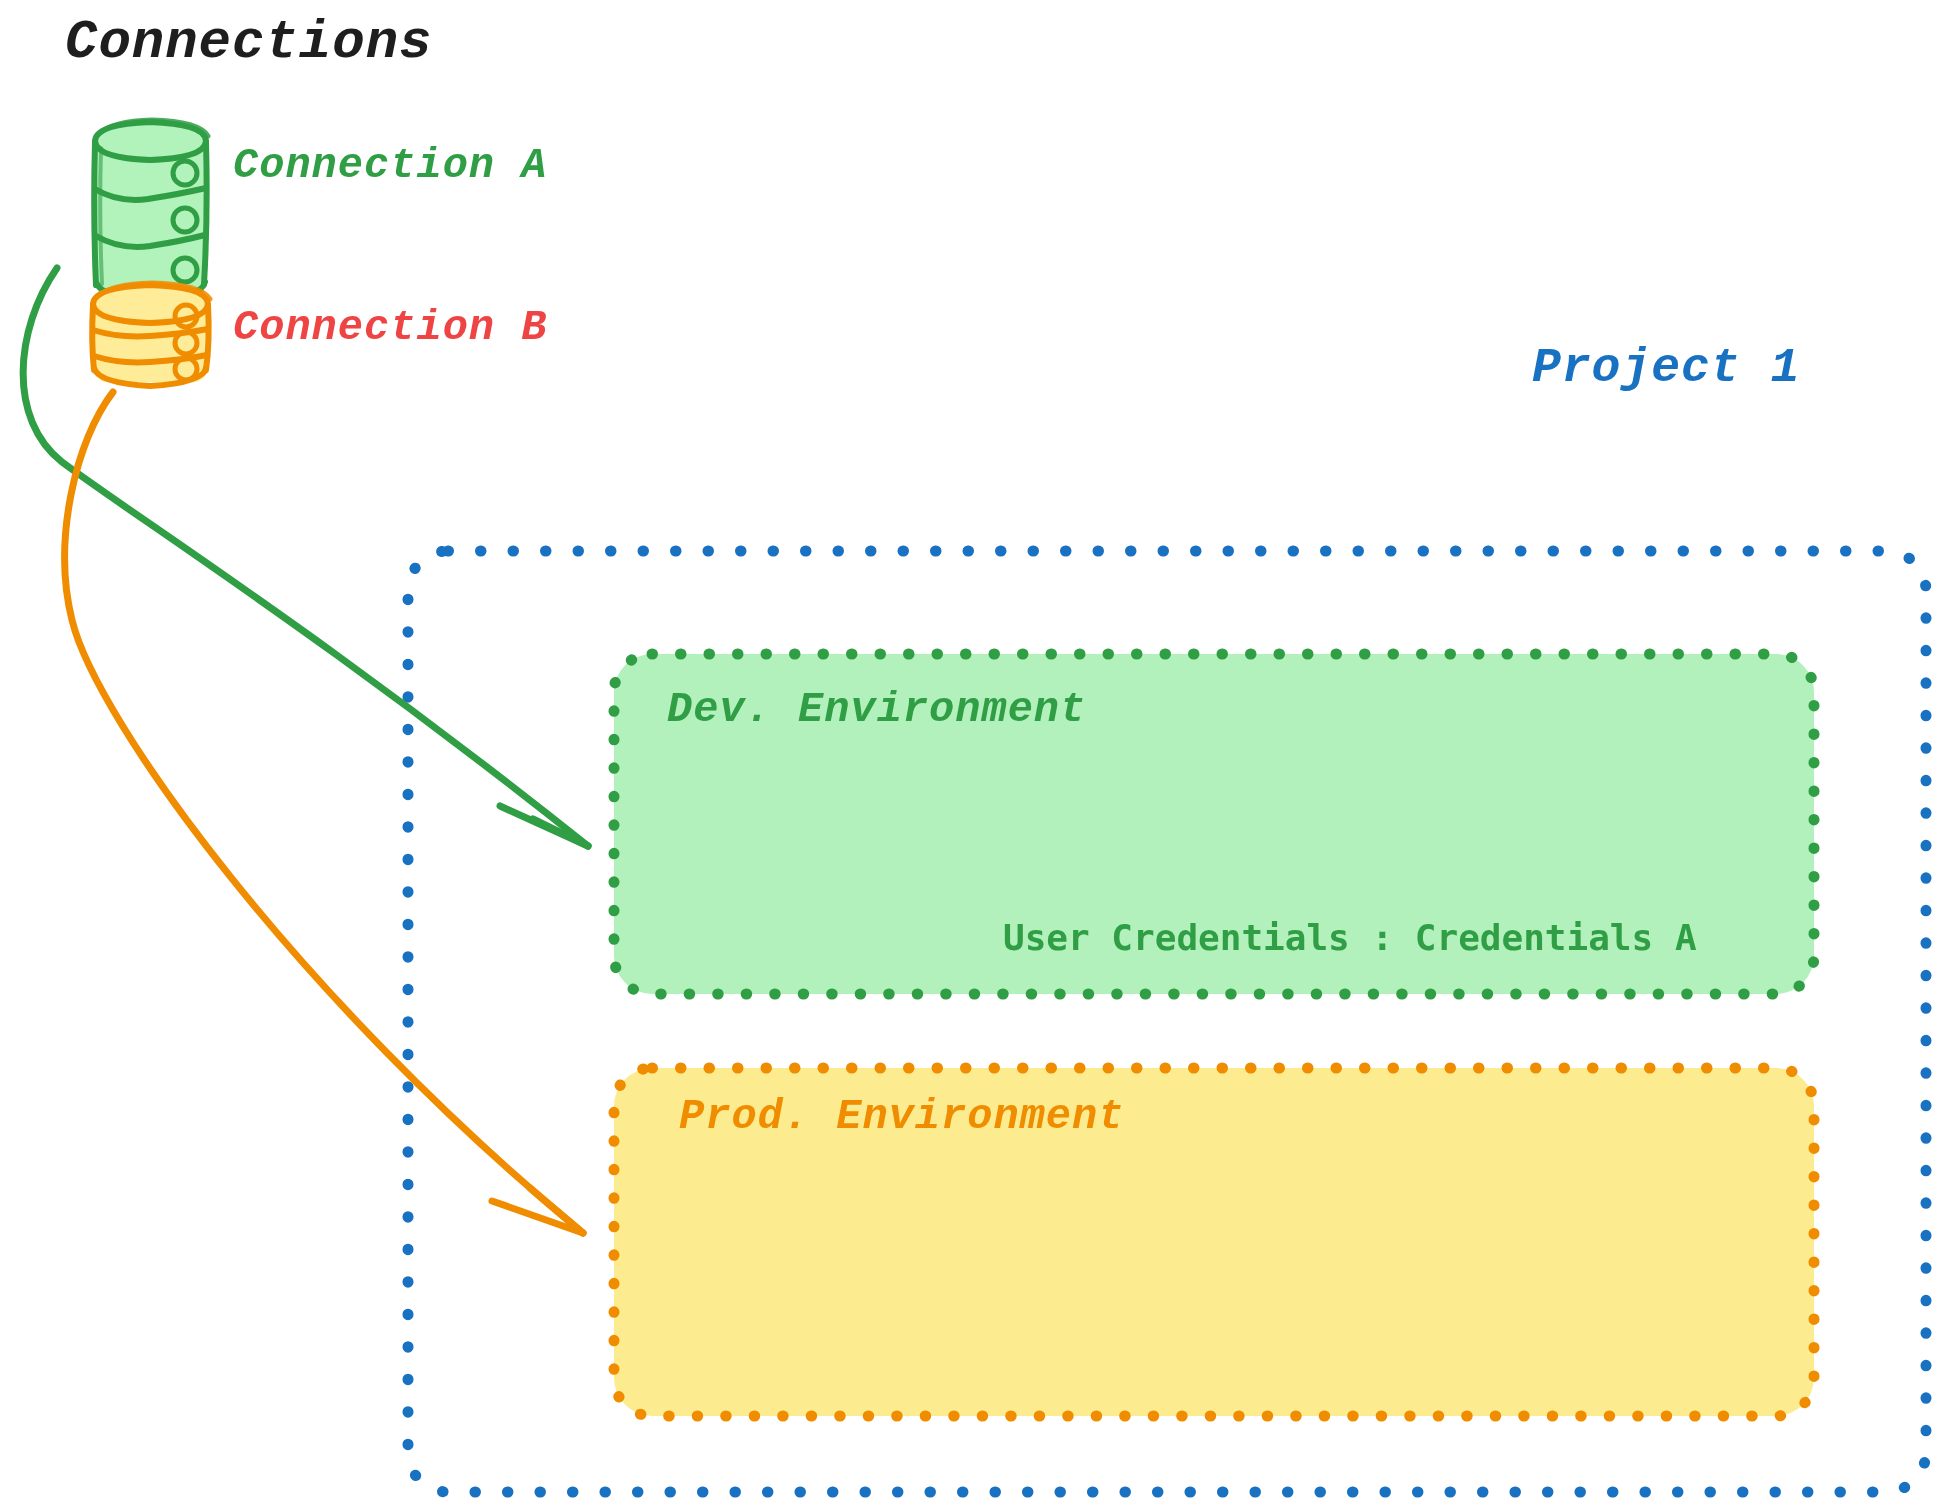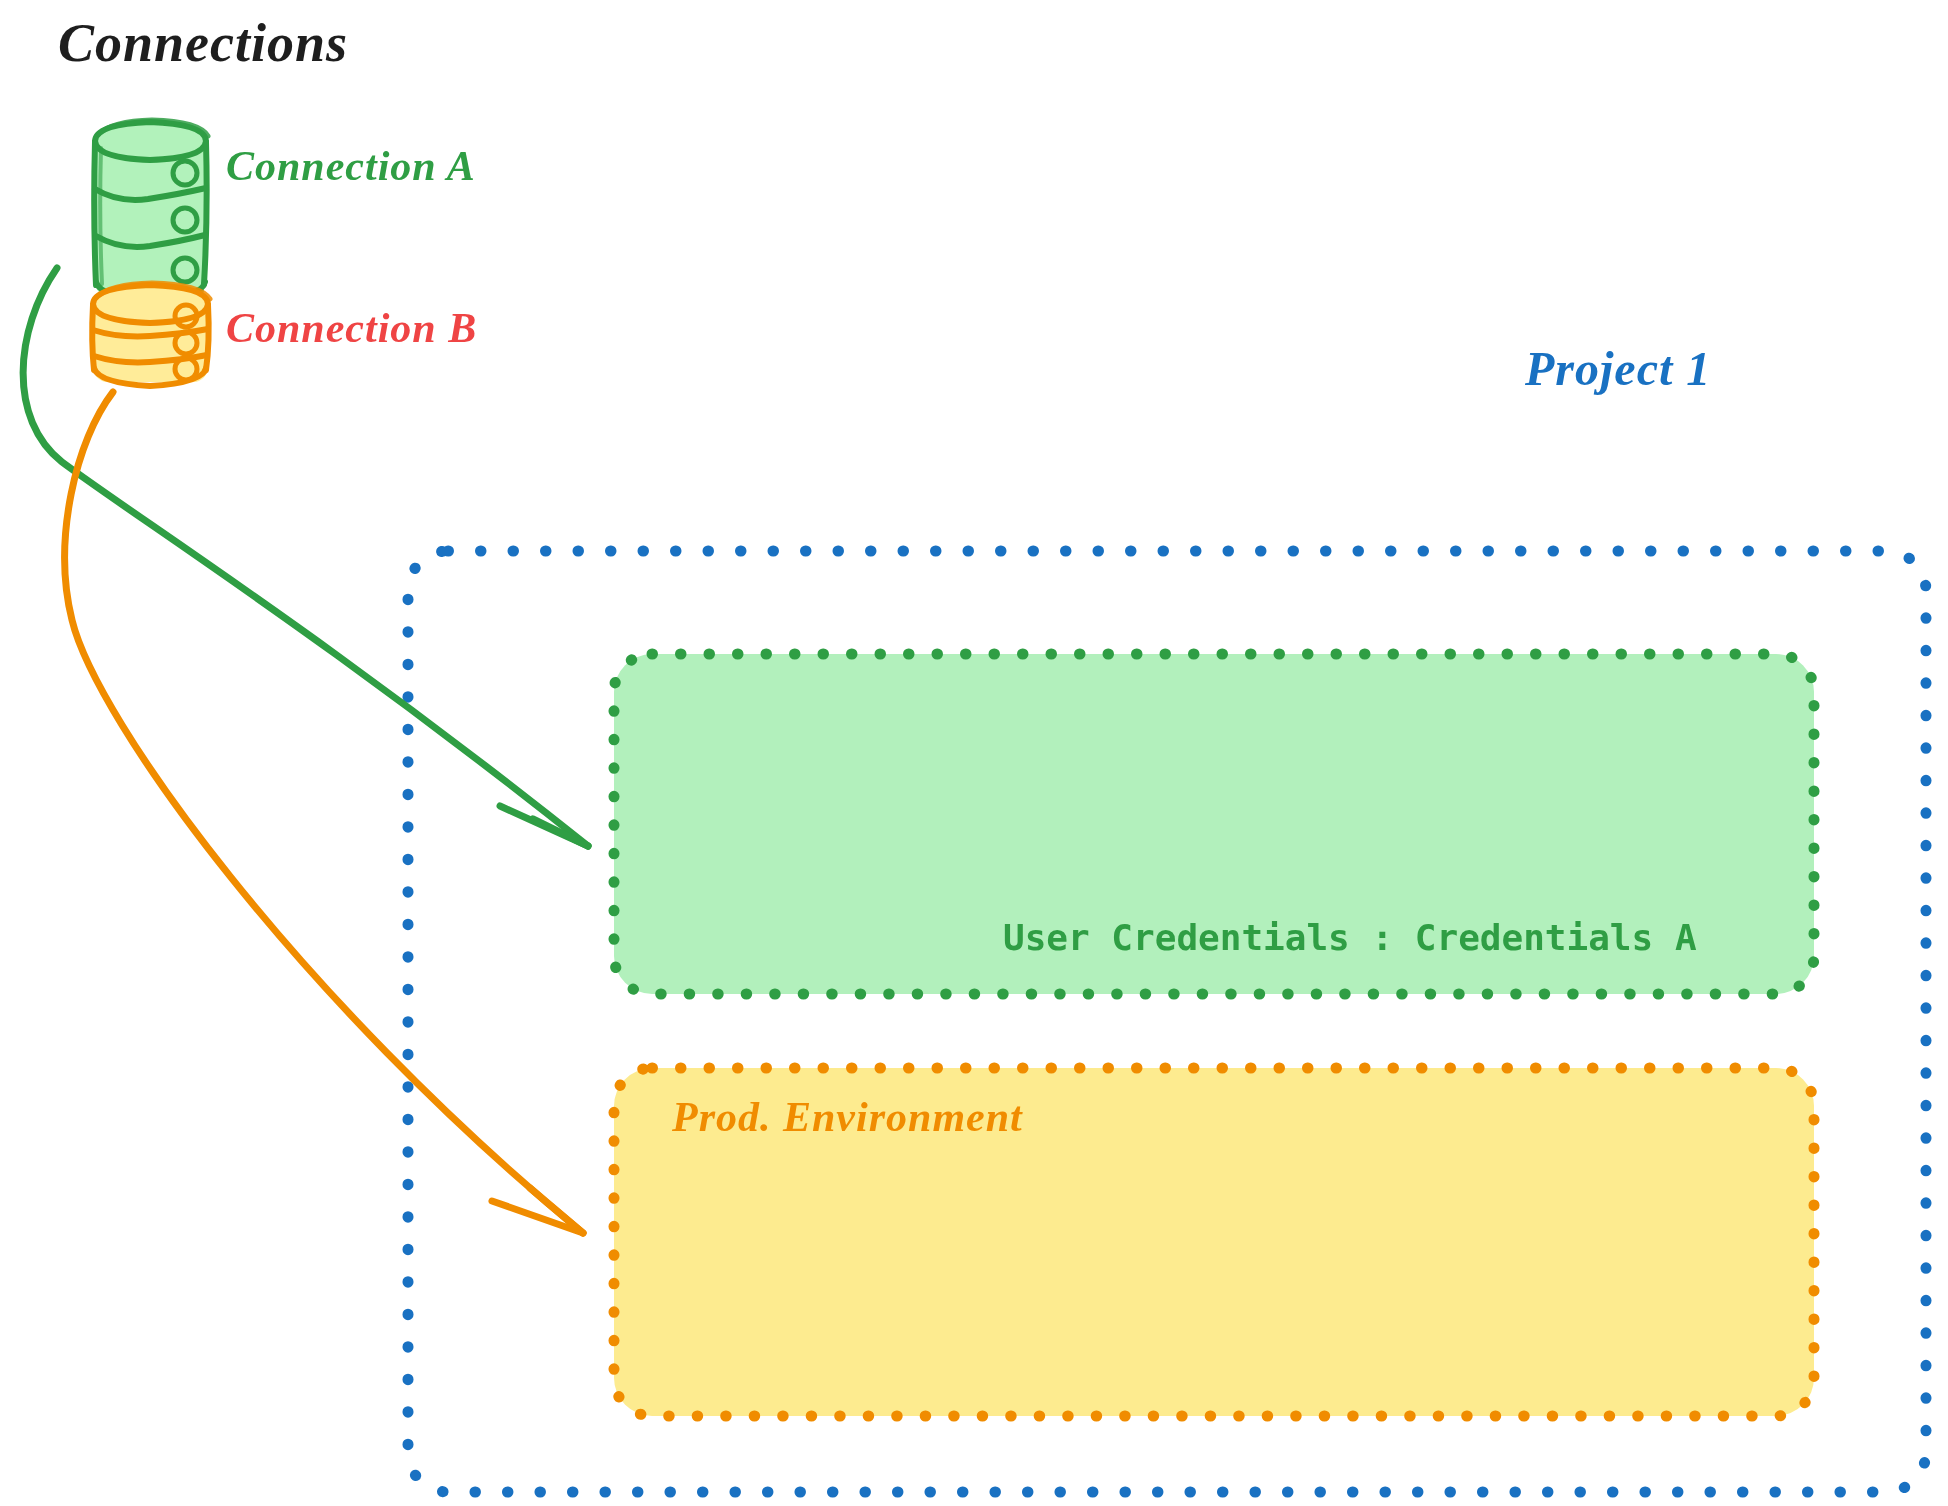--- a/index.html
+++ b/index.html
@@ -23,24 +23,25 @@
     top: 0;
     width: 1948px;
     height: 1506px;
   }
   .txt {
     position: absolute;
     white-space: nowrap;
     font-family: "DejaVu Sans", sans-serif;
   }
   .hand {
-    font-family: Liberation Serif, serif;
+    font-family: Liberation Mono, monospace;
     font-style: italic;
     font-weight: 600;
     letter-spacing: 1px;
+    margin-left: 7px;
   }
   .mono {
     font-family: "DejaVu Sans Mono", monospace;
     font-weight: 600;
   }
 
   #title-connections {
     left: 58px;
     top: 12px;
     font-size: 54px;
@@ -162,19 +163,20 @@
   </svg>
 
   <div class="txt hand" id="title-connections">Connections</div>
 
   <div class="txt hand" id="label-connection-a">Connection A</div>
 
   <div class="txt hand" id="label-connection-b">Connection B</div>
 
   <div class="txt hand" id="label-project-1">Project 1</div>
 
+  <div class="txt hand" id="label-dev-env">Dev. Environment</div>
 
   <div class="txt hand" id="label-prod-env">Prod. Environment</div>
 
   <div class="txt mono" id="label-dev-credentials">User Credentials : Credentials A</div>
 
 
 </div>
 
 </body></html>

